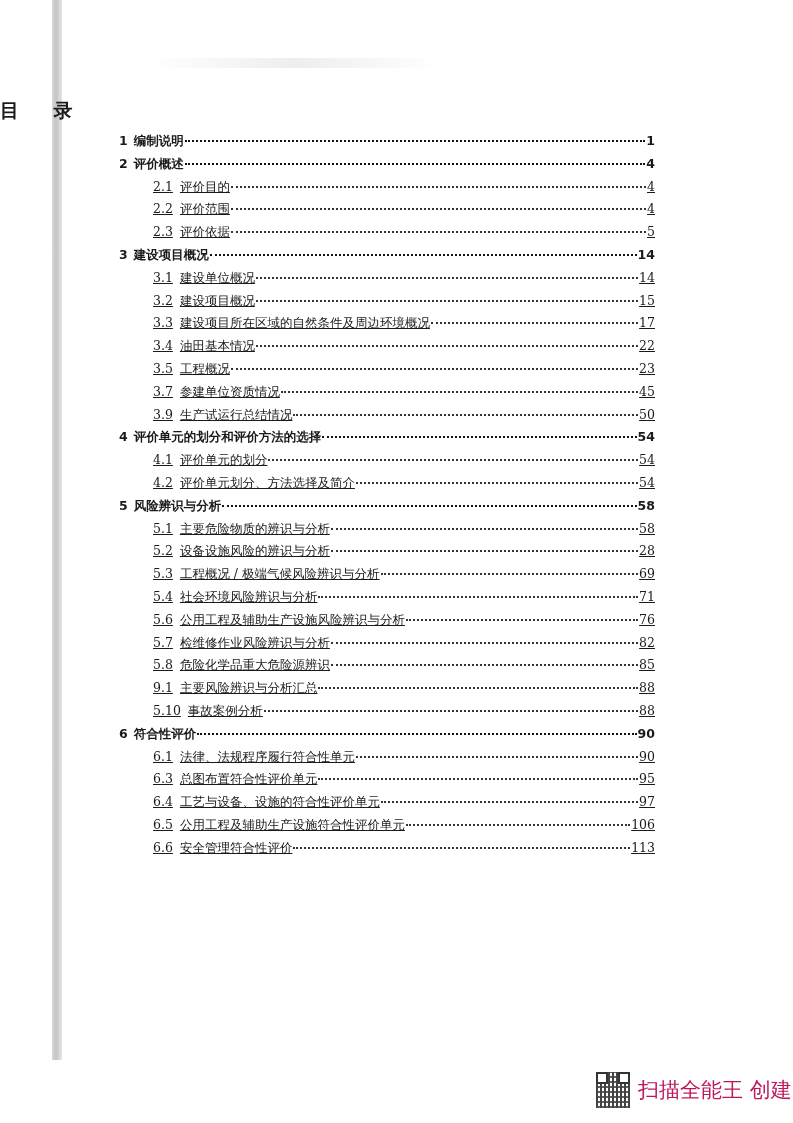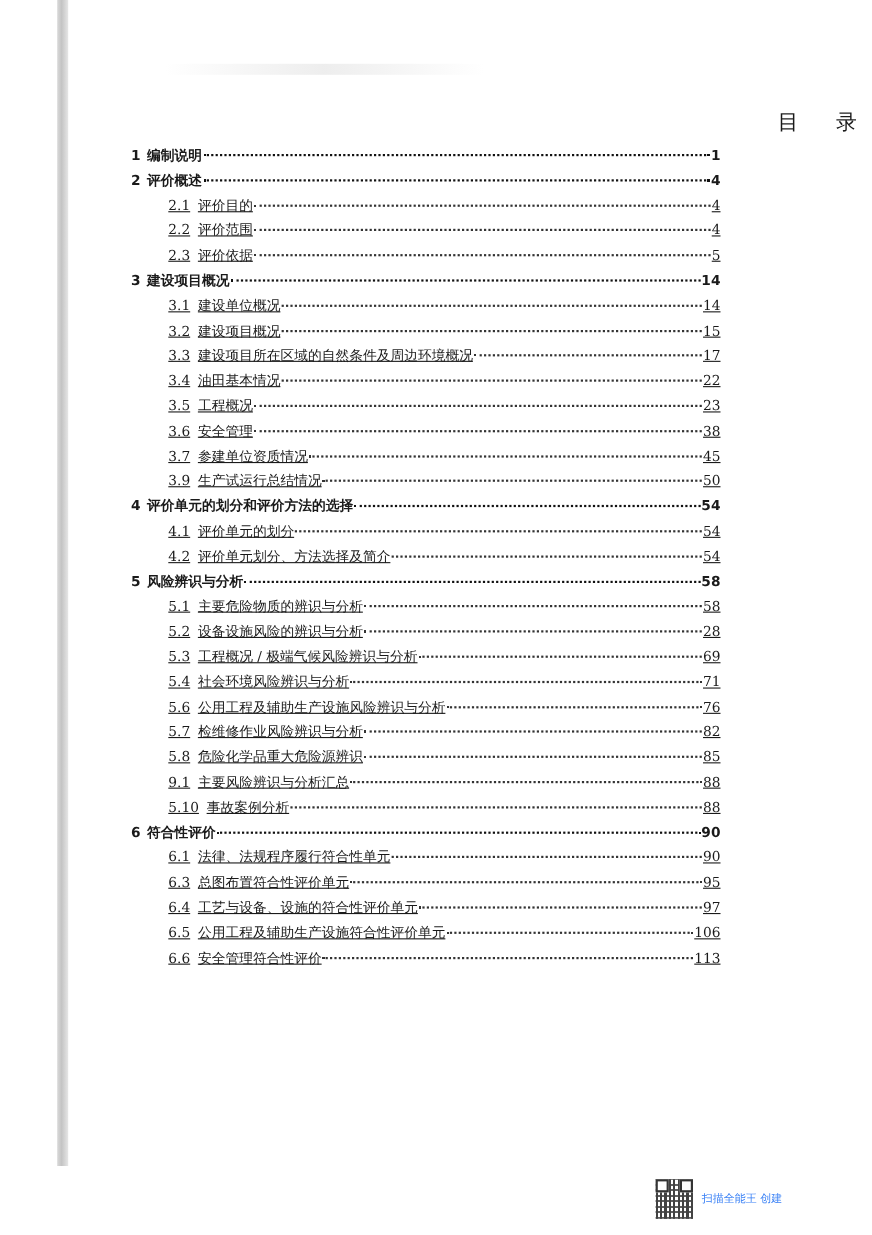--- a/index.html
+++ b/index.html
@@ -12,21 +12,21 @@
     .scan-strip {
       position: absolute; left: 52px; top: 0; width: 10px; height: 1060px;
       background: linear-gradient(to right, #d9d9d9, #c4c4c4 40%, #e6e6e6);
     }
     .bleed {
       position: absolute; left: 150px; top: 58px; width: 290px; height: 10px;
       background: linear-gradient(to right, rgba(200,200,200,0), rgba(205,205,205,0.35), rgba(200,200,200,0));
     }
     .title {
       position: absolute; left: 0; width: 793px; top: 98px;
-      text-align: right; font-size: 19px; font-weight: normal; letter-spacing: 14px;
+      text-align: left; font-size: 19px; font-weight: bold; letter-spacing: 14px;
       font-family: "DejaVu Sans", "Liberation Sans", sans-serif;
     }
     .toc { position: absolute; left: 119px; top: 133px; width: 536px; }
     .row {
       display: flex; align-items: baseline; height: 22.8px; font-size: 12.5px;
       white-space: nowrap;
     }
     .row.l1 { font-weight: bold; font-family: "DejaVu Sans", "Liberation Sans", sans-serif; }
     .row.l2 { padding-left: 34px; text-decoration: underline; }
     .num { margin-right: 7px; }
@@ -46,21 +46,21 @@
         repeating-linear-gradient(90deg, #222 0 2px, transparent 2px 4px),
         repeating-linear-gradient(0deg, #444 0 2px, #fff 2px 5px);
       opacity: 0.85;
     }
     .qr::before, .qr::after {
       content: ""; position: absolute; width: 8px; height: 8px; border: 2px solid #111; background: #fff;
     }
     .qr::before { left: 0; top: 0; }
     .qr::after { right: 0; top: 0; }
     .wm-text {
-      margin-left: 8px; font-size: 10px; color: #3b82f6;
+      margin-left: 8px; font-size: 21px; color: #be185d;
       font-family: "DejaVu Sans", "Liberation Sans", sans-serif;
     }
   </style>
 </head>
 <body>
 
 <div class="scan-strip"></div>
 <div class="bleed"></div>
 
 <div class="title">目 录</div>
@@ -124,26 +124,20 @@
       <span class="num">3.4</span>
       <span class="label">油田基本情况</span>
       <span class="dots"></span>
       <span class="page">22</span>
     </div>
     <div class="row l2">
       <span class="num">3.5</span>
       <span class="label">工程概况</span>
       <span class="dots"></span>
       <span class="page">23</span>
-    </div>
-    <div class="row l2">
-      <span class="num">3.6</span>
-      <span class="label">安全管理</span>
-      <span class="dots"></span>
-      <span class="page">38</span>
     </div>
     <div class="row l2">
       <span class="num">3.7</span>
       <span class="label">参建单位资质情况</span>
       <span class="dots"></span>
       <span class="page">45</span>
     </div>
     <div class="row l2">
       <span class="num">3.9</span>
       <span class="label">生产试运行总结情况</span>

